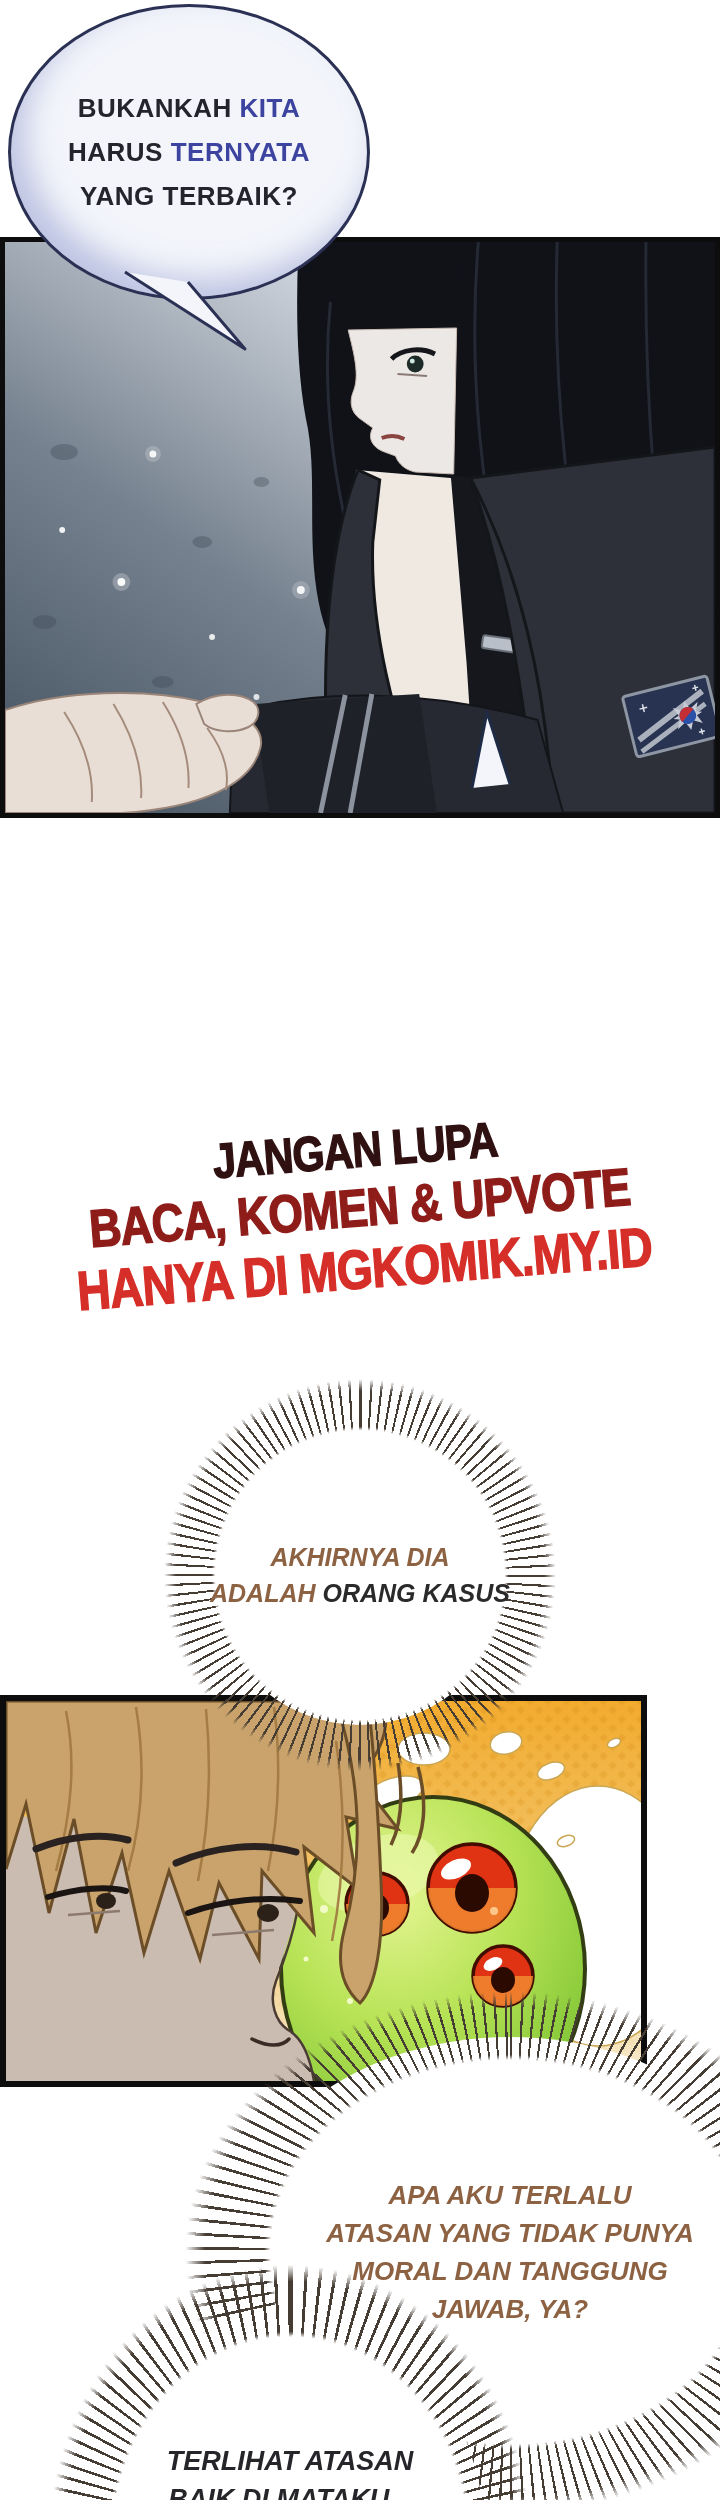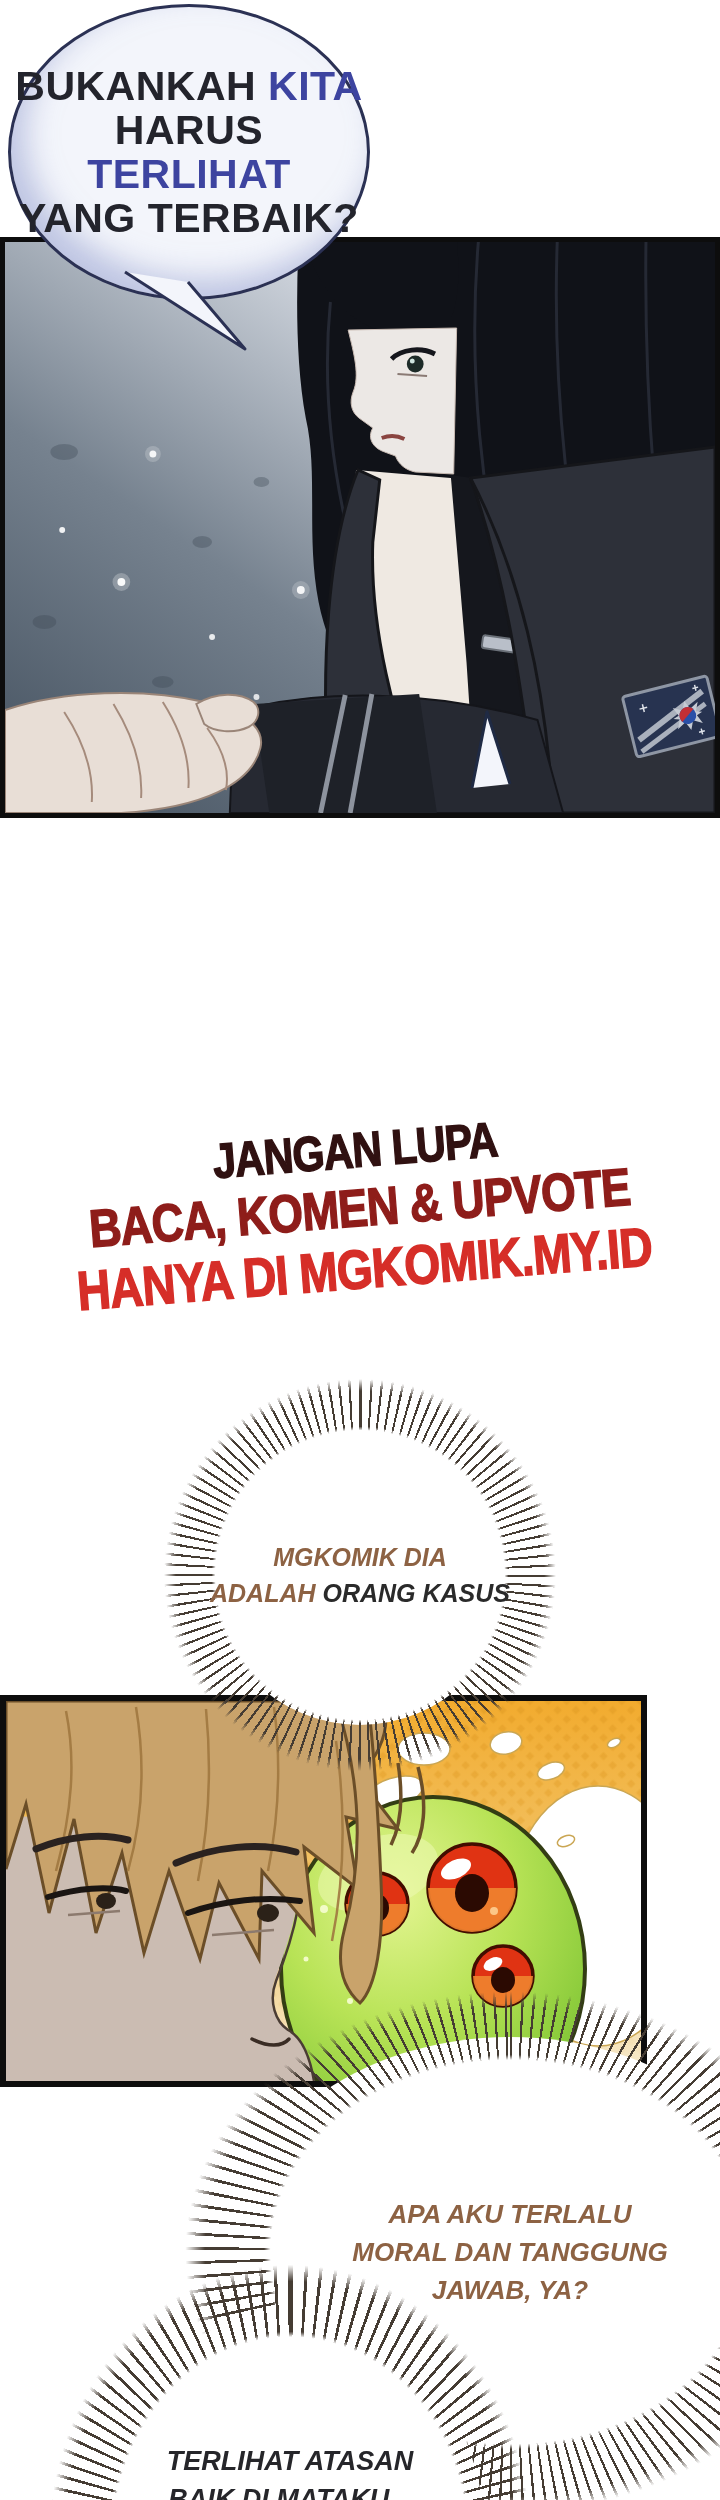--- a/index.html
+++ b/index.html
@@ -14,21 +14,21 @@
 
   
   .speech{position:absolute;z-index:2;background:#f3f5fb;border:3px solid #2b3154;border-radius:50%;
           display:flex;align-items:center;justify-content:center;text-align:center;}
   #bubble1{left:8px;top:4px;width:356px;height:290px;
            box-shadow:inset 14px -18px 30px rgba(146,156,205,.55);}
   #bubble2{left:348px;top:778px;width:344px;height:320px;border-color:#1f2a44;
            box-shadow:-12px 10px 0 -1px #9aa4da,-18px 18px 26px -4px rgba(140,150,205,.55),
                       inset 10px -10px 22px rgba(160,168,215,.35);}
   .speech .txt{font-weight:bold;color:#23242c;letter-spacing:.5px;}
-  #bubble1 .txt{font-size:41px;line-height:44px;}
+  #bubble1 .txt{font-size:26px;line-height:44px;}
   #bubble2 .txt{font-size:27px;line-height:40px;}
   .blue{color:#3d44a0;}
   .tail{position:absolute;z-index:3;}
 
   
   #promo{position:absolute;left:0;top:1122px;width:720px;text-align:center;z-index:1;
          transform:rotate(-4.5deg);font-weight:bold;}
   #promo .pl{display:block;}
   #promo .cond{display:inline-block;transform:scaleX(.84);white-space:nowrap;letter-spacing:-1px;}
   #promo .p1{font-size:49px;line-height:56px;color:#301111;-webkit-text-stroke:1.5px #301111;}
@@ -146,21 +146,21 @@
           <path d="M74,6 L74,12 M71,9 L77,9"></path>
           <path d="M70,50 L70,56 M67,53 L73,53"></path>
         </g>
       </g>
     </svg>
   </div>
 
   <div class="speech" id="bubble1">
     <div class="txt">
       <div><span>BUKANKAH </span><span class="blue">KITA</span></div>
-      <div><span>HARUS </span><span class="blue">TERLIHAT</span></div>
+      <div><span>HARUS </span><span class="blue">TERNYATA</span></div>
       <div><span>YANG TERBAIK?</span></div>
     </div>
   </div>
   <svg class="tail" style="left:118px;top:265px" width="140" height="92">
     <path d="M7,7 L127,84 L70,17" fill="#f3f5fb" stroke="#2b3154" stroke-width="3" stroke-linejoin="round"></path>
   </svg>
 
   <svg class="tail" style="left:463px;top:705px" width="60" height="90">
     <path d="M9,83 L24,7 L47,79" fill="#f3f5fb" stroke="#1f2a44" stroke-width="3" stroke-linejoin="round"></path>
   </svg>
@@ -274,28 +274,29 @@
           <path d="M62,214 L114,210" stroke="#8c7a6e" stroke-width="2.5" fill="none"></path>
           <path d="M206,234 L268,229" stroke="#8c7a6e" stroke-width="2.5" fill="none"></path>
         </g>
         <path d="M246,338 C262,346 276,346 283,338" stroke="#3a2c24" stroke-width="3.5" fill="none" stroke-linecap="round"></path>
       </g>
     </svg>
   </div>
 
   <div class="burst" id="burst1">
     <div class="txt">
-      <div><span class="brown">MGKOMIK DIA</span></div>
+      <div><span class="brown">AKHIRNYA DIA</span></div>
       <div><span class="brown">ADALAH </span><span>ORANG KASUS</span></div>
     </div>
   </div>
 
   <div class="burst" id="burst2">
     <div class="txt">
       <div>APA AKU TERLALU</div>
+      <div>ATASAN YANG TIDAK PUNYA</div>
       <div>MORAL DAN TANGGUNG</div>
       <div>JAWAB, YA?</div>
     </div>
   </div>
 
   <div class="burst" id="burst3">
     <div class="txt">
       <div>TERLIHAT ATASAN</div>
       <div>BAIK DI MATAKU...</div>
     </div>

